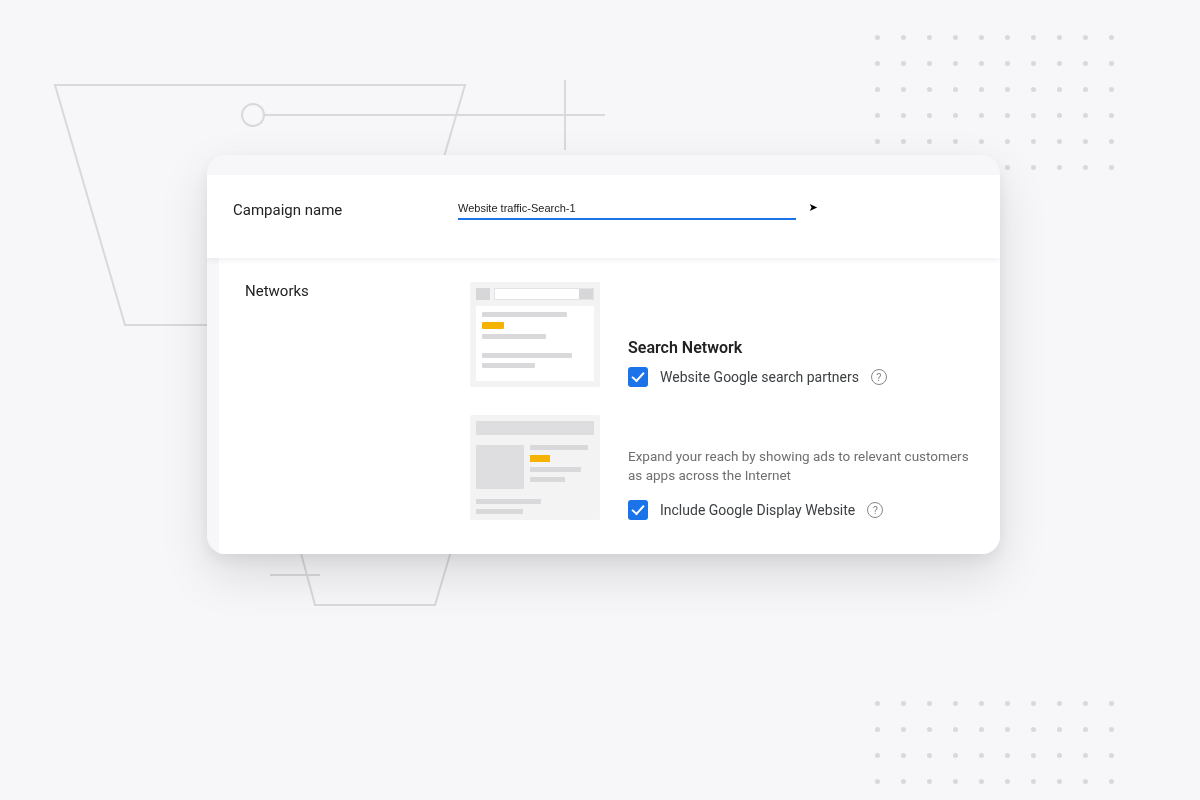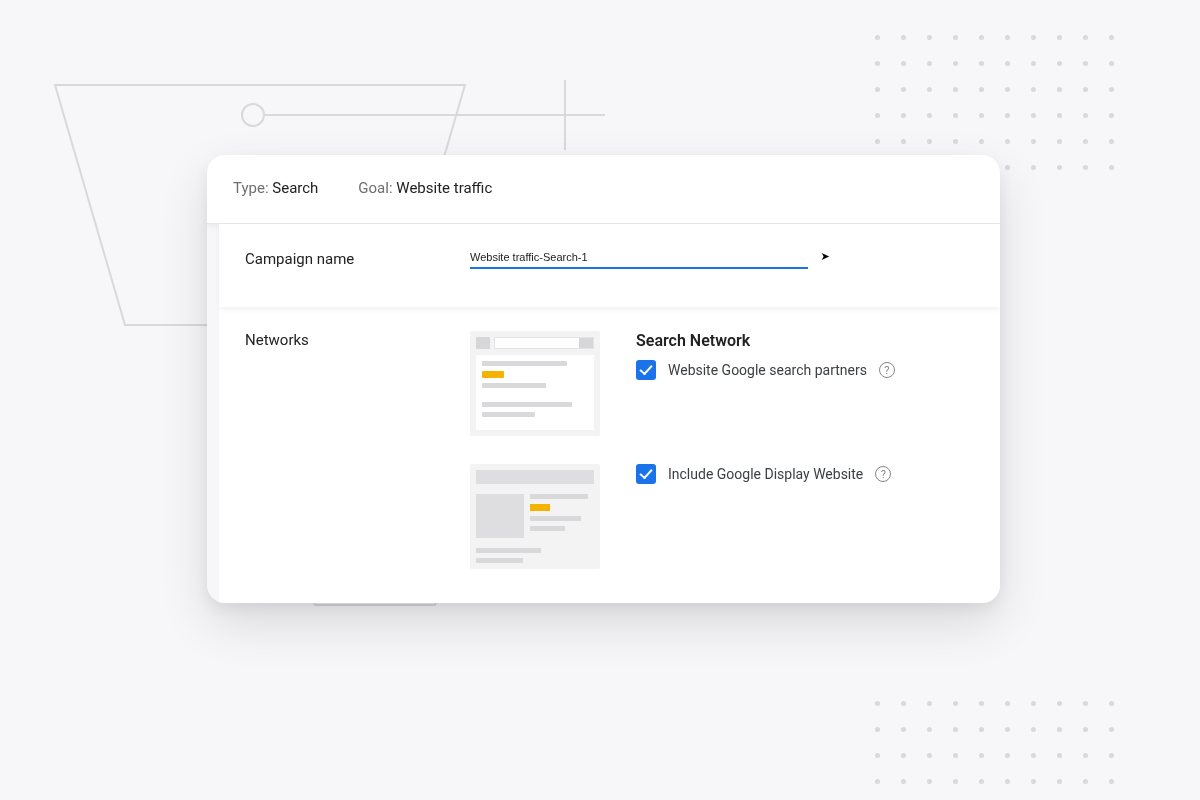--- a/index.html
+++ b/index.html
@@ -105,22 +105,22 @@
     color: #222;
   }
   .net-right {
     flex: 1;
     display: flex;
     flex-direction: column;
     gap: 28px;
   }
   .net-block {
     display: flex;
-    gap: 36px;
-    align-items: flex-start;
+    gap: 28px;
+    align-items: flex-end;
   }
   .thumb {
     width: 130px; height: 105px;
     background: #f3f3f4;
     border-radius: 2px;
     padding: 6px;
     display: flex; flex-direction: column; gap: 6px;
   }
   
   .t1-top { display:flex; gap:4px; align-items:center; }
@@ -285,32 +285,20 @@
     <span></span>
     <span></span>
     <span></span>
     <span></span>
     <span></span>
     <span></span>
   </div>
 
 <div class="stack">
 
-  <div class="panel panel-header">
-    <div class="hdr-row">
-      <span>
-        <span class="hdr-label">Type:</span>
-        <span class="hdr-value">Search</span>
-      </span>
-      <span>
-        <span class="hdr-label">Goal:</span>
-        <span class="hdr-value">Website traffic</span>
-      </span>
-    </div>
-  </div>
 
   <div class="panel panel-name">
     <div class="field-label">Campaign name</div>
     <div class="text-field">
       <input class="text-input" type="text" value="Website traffic-Search-1" style="">
       <span class="cursor-arrow">➤</span>
     </div>
   </div>
 
   <div class="panel panel-networks">
@@ -353,20 +341,21 @@
               <div class="t2-line" style="width:80%"></div>
               <div class="t2-line" style="width:55%"></div>
             </div>
           </div>
           <div class="t2-bottom">
             <div class="t2-line"></div>
             <div class="t2-line"></div>
           </div>
         </div>
         <div class="net-text">
+          <div class="net-desc">Expand your reach by showing ads to relevant customers as apps across the Internet</div>
           <div class="chk-row">
             <div class="chk"></div>
             <span class="chk-label">Include Google Display Website</span>
             <span class="help">?</span>
           </div>
         </div>
       </div>
 
     </div>
   </div>

